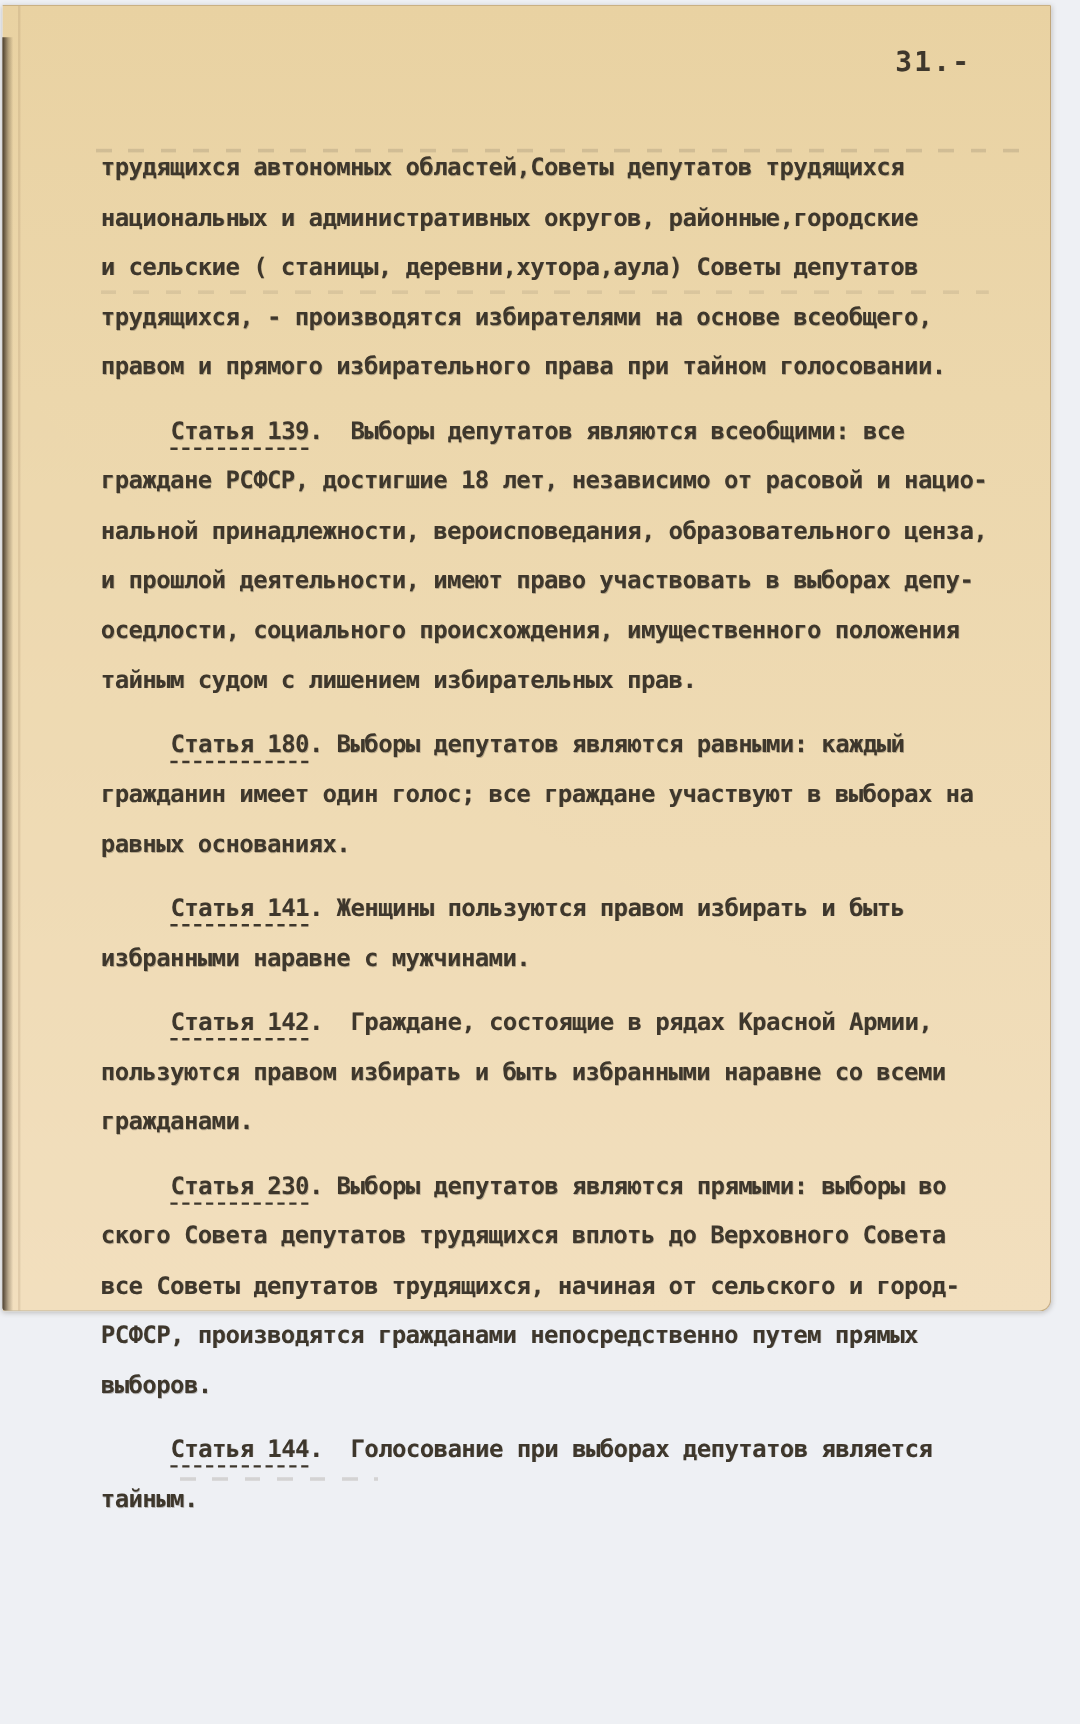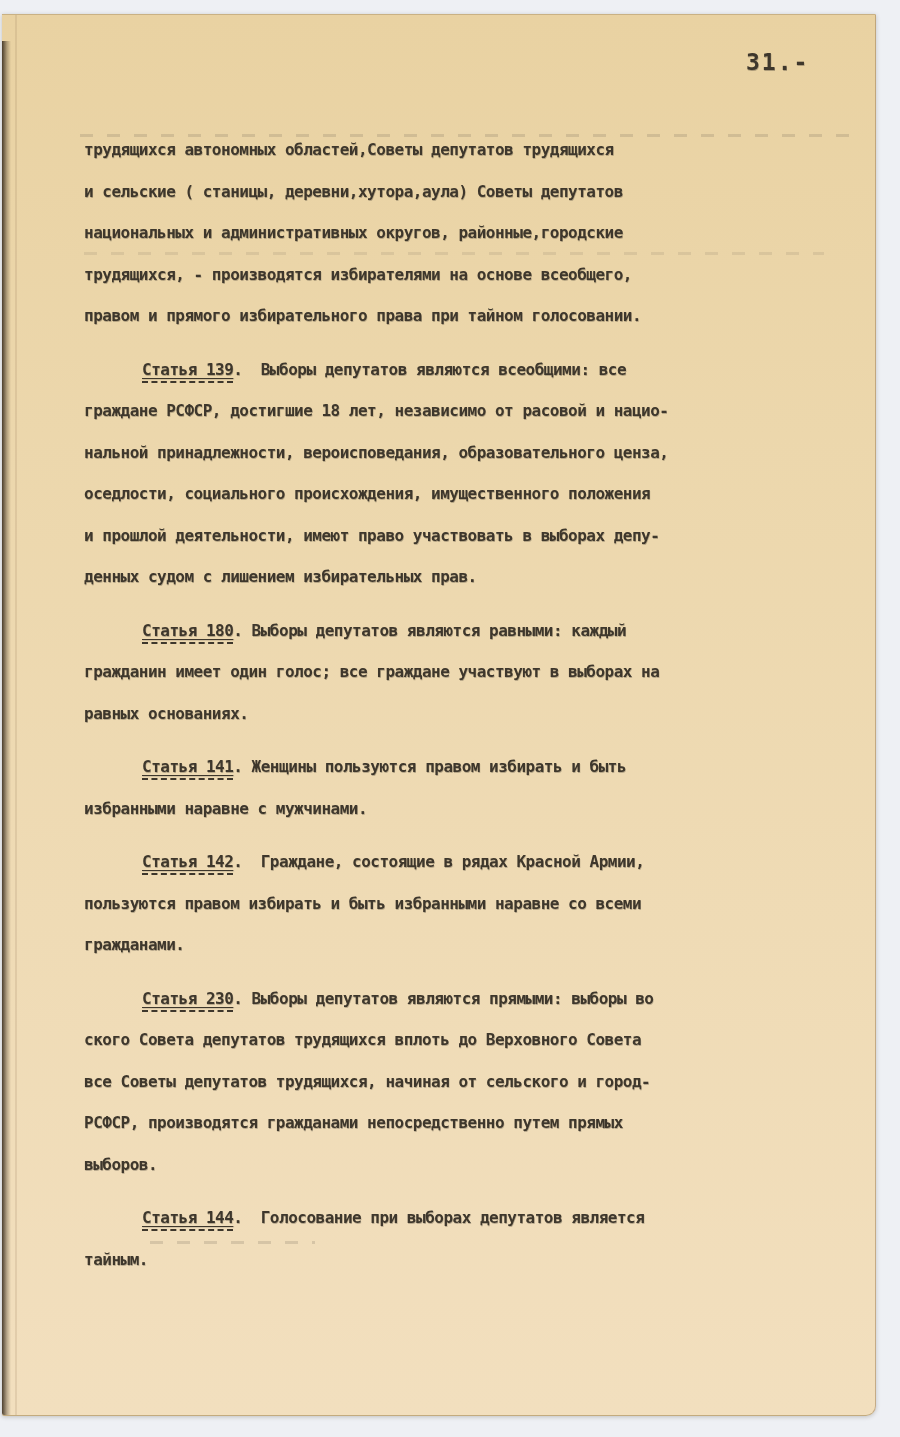--- a/index.html
+++ b/index.html
@@ -10,22 +10,22 @@
   }
   *{ margin:0; padding:0; box-sizing:border-box; }
   html,body{ width:900px; height:1437px; overflow:hidden; }
   body{
     background: var(--bg);
     font-family: "DejaVu Sans Mono", "Liberation Mono", monospace;
     position: relative;
   }
   .paper{
     position:absolute;
-    left:2px; top:14px;
-    width:874px; height:1402px;
+    left:2px; top:4px;
+    width:874px; height:1089px;
     background: linear-gradient(180deg, #e9d2a2 0%, var(--paper) 30%, var(--paper-light) 100%);
     border-top:1px solid #c9b184;
     border-right:1px solid rgba(160,130,90,.55);
     border-bottom:1px solid #c3ab7e;
     border-radius:0 0 10px 2px;
     box-shadow: 0 1px 4px rgba(60,50,40,.25);
   }
   .binding-edge{
     position:absolute; left:0; top:26px; bottom:0; width:9px;
     background: linear-gradient(90deg, rgba(47,35,22,.85), rgba(47,35,22,.30) 55%, rgba(47,35,22,0));
@@ -45,61 +45,60 @@
   .smudge.s3{ top:1226px; left:148px; width:165px; opacity:.45; }
   .page-number{
     position:absolute; top:34px; left:744px;
     font-size:23px; font-weight:700; letter-spacing:2px;
     color: var(--ink);
     text-shadow:.5px .5px 0 rgba(59,52,42,.35);
   }
   .doc-body{
     position:absolute; top:114px; left:82px; width:780px;
     color: var(--ink);
-    font-size:16px; font-weight:700; letter-spacing:-.5px;
+    font-size:20px; font-weight:700; letter-spacing:-.5px;
     line-height:41.5px;
     text-shadow:.5px .5px 0 rgba(59,52,42,.30);
   }
   .para{ margin-bottom:12px; }
   .line{ white-space:pre; }
   .line.indent{ padding-left:58px; }
   .article-label{
-    text-decoration: underline;
     text-underline-offset:3px;
     border-bottom:2px dashed var(--ink);
     padding-bottom:2px;
   }
 </style>
 </head>
 <body>
 
 <div class="paper">
   <div class="binding-edge"></div>
   <div class="fold-line"></div>
   <div class="smudge s1"></div>
   <div class="smudge s2"></div>
   <div class="smudge s3"></div>
 
   <div class="page-number">31.-</div>
 
   <div class="doc-body">
       <div class="para">
         <div class="line"><span class="line-text">трудящихся автономных областей,Советы депутатов трудящихся</span></div>
+        <div class="line">национальных и административных округов, районные,городские</div>
         <div class="line">и сельские ( станицы, деревни,хутора,аула) Советы депутатов</div>
-        <div class="line">национальных и административных округов, районные,городские</div>
         <div class="line">трудящихся, - производятся избирателями на основе всеобщего,</div>
         <div class="line">правом и прямого избирательного права при тайном голосовании.</div>
       </div>
       <div class="para">
         <div class="line indent"><span class="article-label">Статья 139</span><span class="label-period">.</span><span class="line-text">  Выборы депутатов являются всеобщими: все</span></div>
         <div class="line">граждане РСФСР, достигшие 18 лет, независимо от расовой и нацио-</div>
         <div class="line">нальной принадлежности, вероисповедания, образовательного ценза,</div>
+        <div class="line">и прошлой деятельности, имеют право участвовать в выборах депу-</div>
         <div class="line">оседлости, социального происхождения, имущественного положения</div>
-        <div class="line">и прошлой деятельности, имеют право участвовать в выборах депу-</div>
-        <div class="line">денных судом с лишением избирательных прав.</div>
+        <div class="line">тайным судом с лишением избирательных прав.</div>
       </div>
       <div class="para">
         <div class="line indent"><span class="article-label">Статья 180</span><span class="label-period">.</span><span class="line-text"> Выборы депутатов являются равными: каждый</span></div>
         <div class="line">гражданин имеет один голос; все граждане участвуют в выборах на</div>
         <div class="line">равных основаниях.</div>
       </div>
       <div class="para">
         <div class="line indent"><span class="article-label">Статья 141</span><span class="label-period">.</span><span class="line-text"> Женщины пользуются правом избирать и быть</span></div>
         <div class="line">избранными наравне с мужчинами.</div>
       </div>

